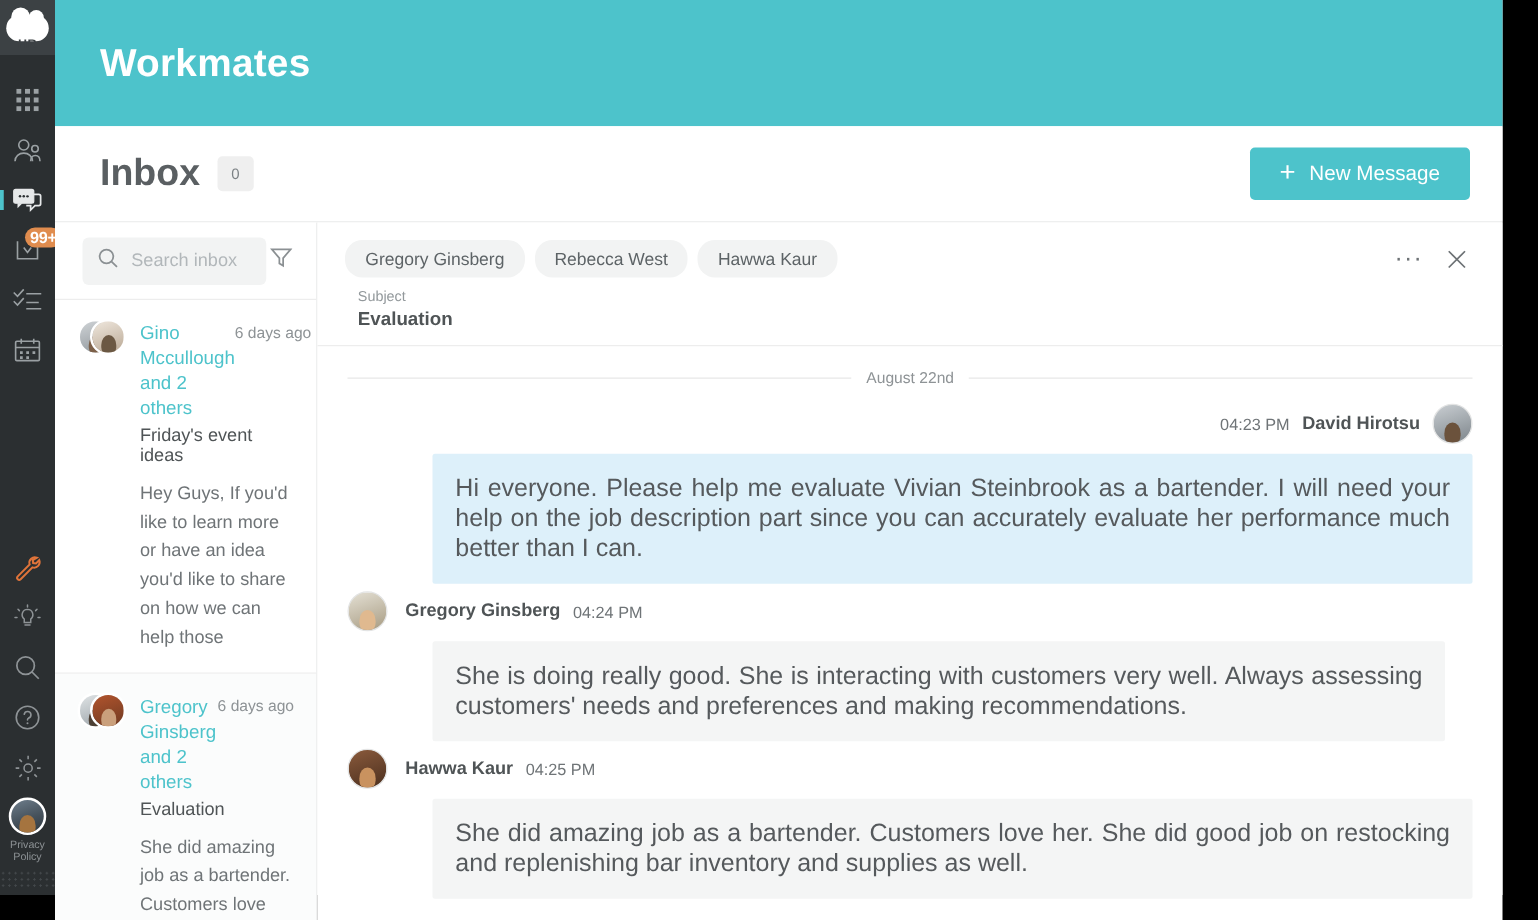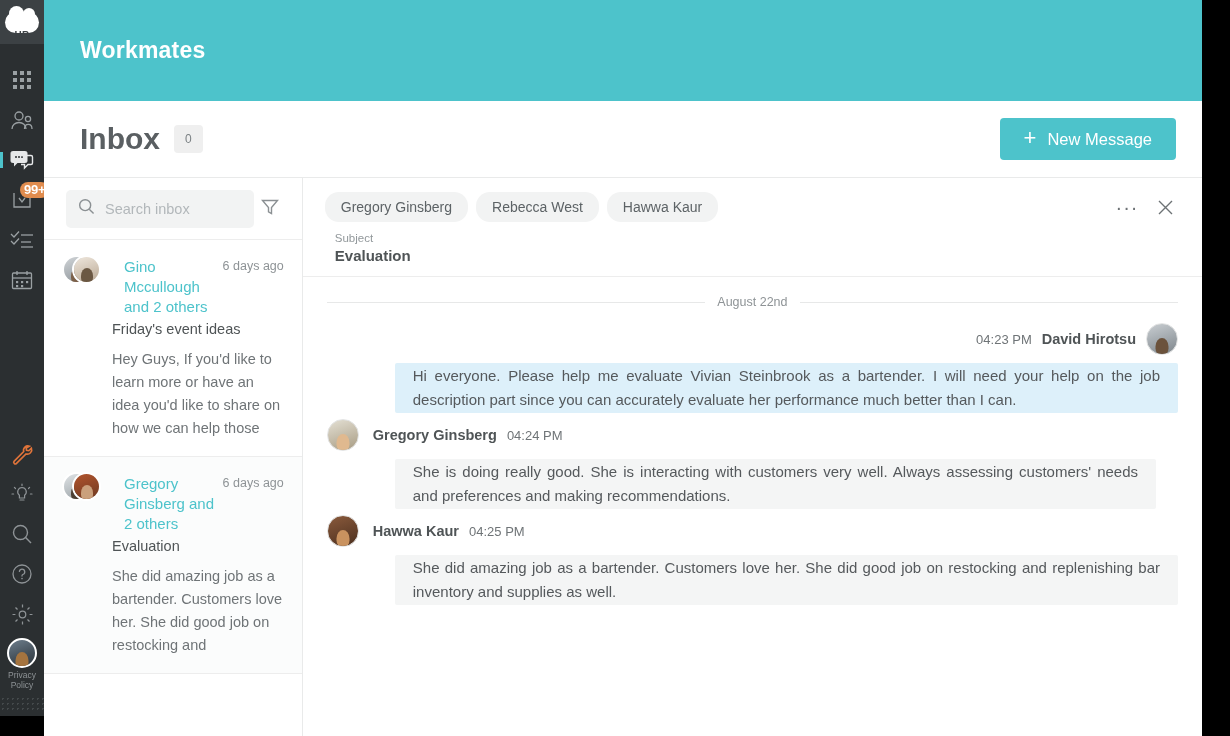--- a/index.html
+++ b/index.html
@@ -112,21 +112,21 @@
     background: #fff;
   }
 
   .topbar {
     height: 101px;
     background: #4dc3cb;
     display: flex; align-items: center;
     padding-left: 36px;
   }
   .topbar h1 {
-    color: #fff; font-size: 23px; font-weight: bold;
+    color: #fff; font-size: 31px; font-weight: bold;
     letter-spacing: .2px;
   }
 
   .pagehead {
     height: 76px;
     display: flex; align-items: center;
     padding: 0 26px 0 36px;
     background: #fff;
   }
   .pagehead h2 {
@@ -230,21 +230,21 @@
   .av-gino::after { background: #7c6049; }
   .av-gino2 { background: linear-gradient(160deg,#efe7dd,#b9a894); }
   .av-gino2::after { background: #6b5843; }
   .av-greg  { background: linear-gradient(160deg,#dfe3e5,#9aa2a7); }
   .av-greg::after { background: #4d4034; }
   .av-greg2 { background: linear-gradient(160deg,#b2542d,#6e3a22); }
   .av-greg2::after { background: #caa07c; }
 
   .conv-names {
     flex: 1 1 auto;
-    margin-left: 22px;
+    margin-left: 10px;
     color: #4dc3cb;
     font-size: 15px;
     line-height: 20px;
     padding-top: 3px;
   }
   .conv-time {
     flex: 0 0 auto;
     color: #8e9396; font-size: 12.5px;
     padding-top: 5px;
   }
@@ -320,24 +320,24 @@
     width: 13px; height: 17px; border-radius: 50% 50% 40% 40%;
   }
   .av-david { background: linear-gradient(160deg,#c9ced2,#7d858b); }
   .av-david::after { background: #6b523c; }
   .av-gregm { background: linear-gradient(160deg,#e4e0d4,#a79b82); }
   .av-gregm::after { background: #e0b98f; }
   .av-hawwa { background: linear-gradient(160deg,#8a5a3c,#4b2f1e); }
   .av-hawwa::after { background: #c9925f; }
 
   .bubble {
-    font-size: 15px;
+    font-size: 20px;
     line-height: 24px;
     color: #55595c;
-    padding: 1px 18px;
+    padding: 16px 18px;
     text-align: justify;
     border-radius: 2px;
   }
   .bubble.blue { background: #ddf0fa; margin-left: 68px; }
   .bubble.gray { background: #f4f5f5; margin-left: 68px; margin-right: 22px; }
   .bubble.gray.wide { margin-right: 0; }
   .msg.in .msg-meta { padding-left: 0; }
   .msg.in .msg-meta .msg-av { margin-right: 4px; }
 </style>
 </head>

